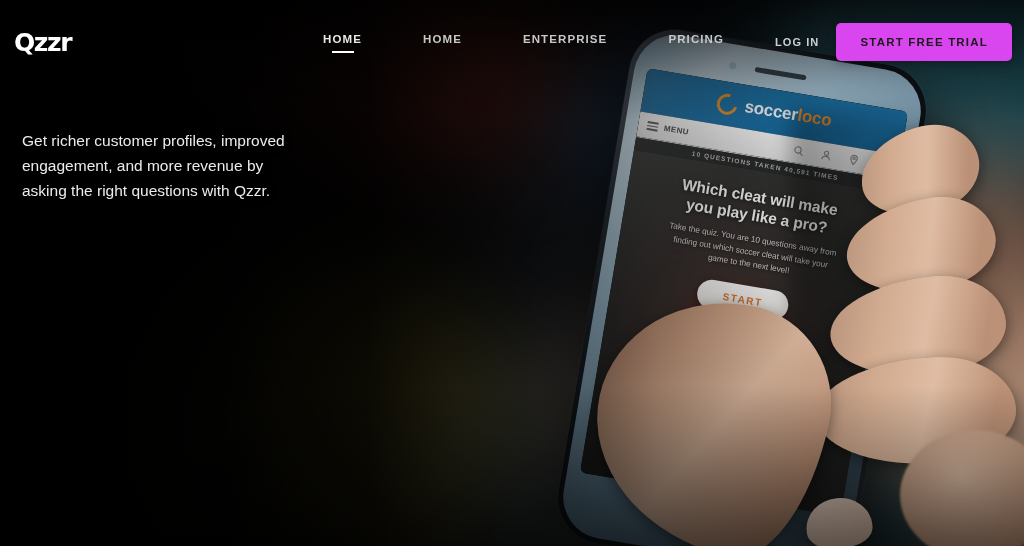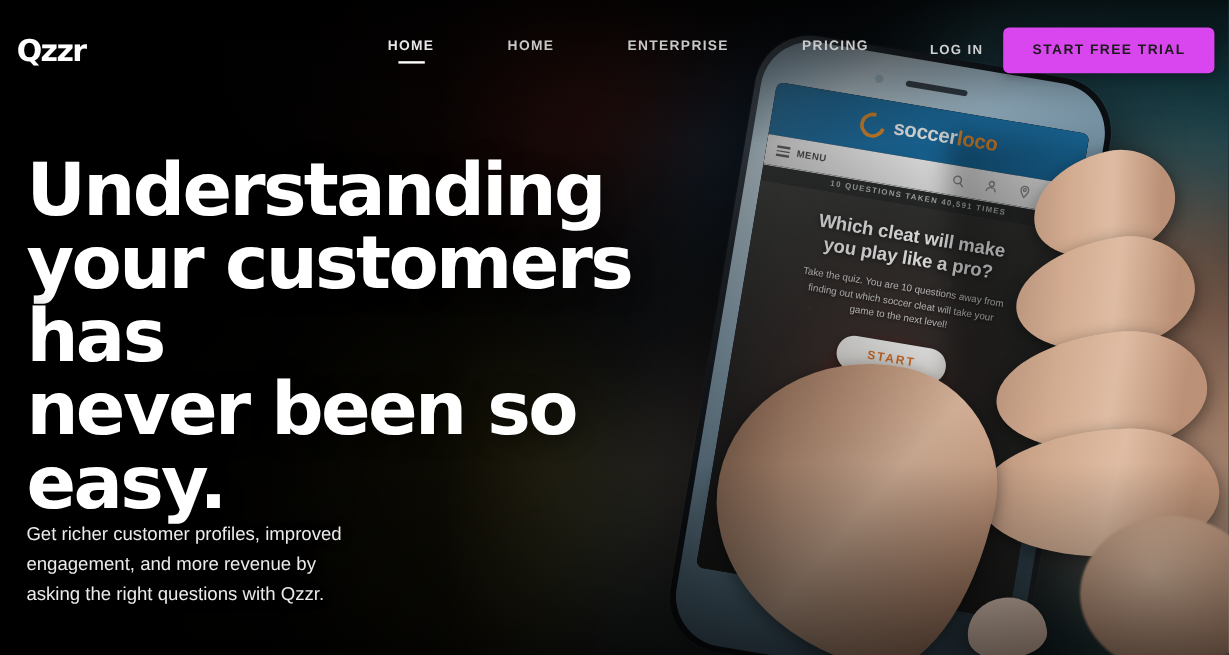--- a/index.html
+++ b/index.html
@@ -365,22 +365,17 @@
       <a class="nav-link dim">ENTERPRISE</a>
       <a class="nav-link dim">PRICING</a>
     </div>
     <div class="nav-right">
       <a class="login">LOG IN</a>
       <button class="trial-btn">START FREE TRIAL</button>
     </div>
   </div>
 
   <div class="hero">
-    <h1>
-      <span>Understanding</span>
-      <span>your customers has</span>
-      <span>never been so easy.</span>
-    </h1>
     <p>Get richer customer profiles, improved engagement, and more revenue by asking the right questions with Qzzr.</p>
 
   </div>
 
 </div>
 
 </body></html>

